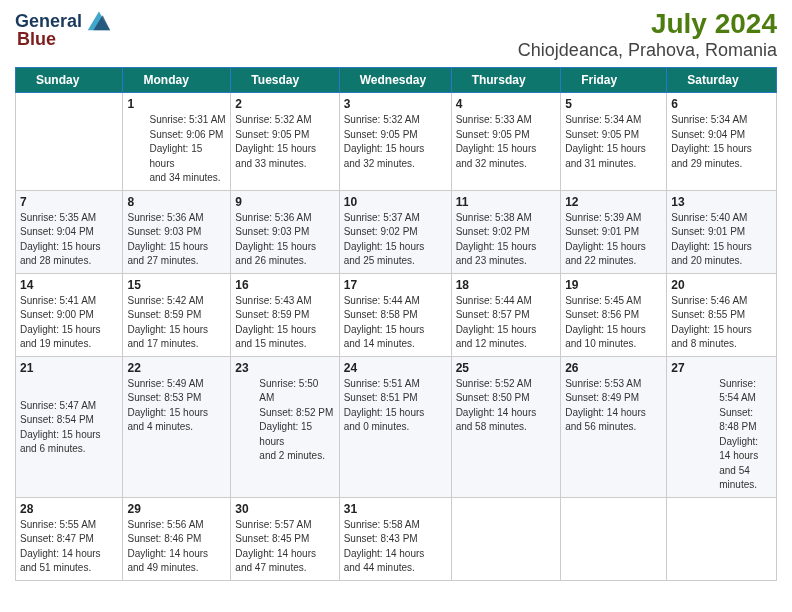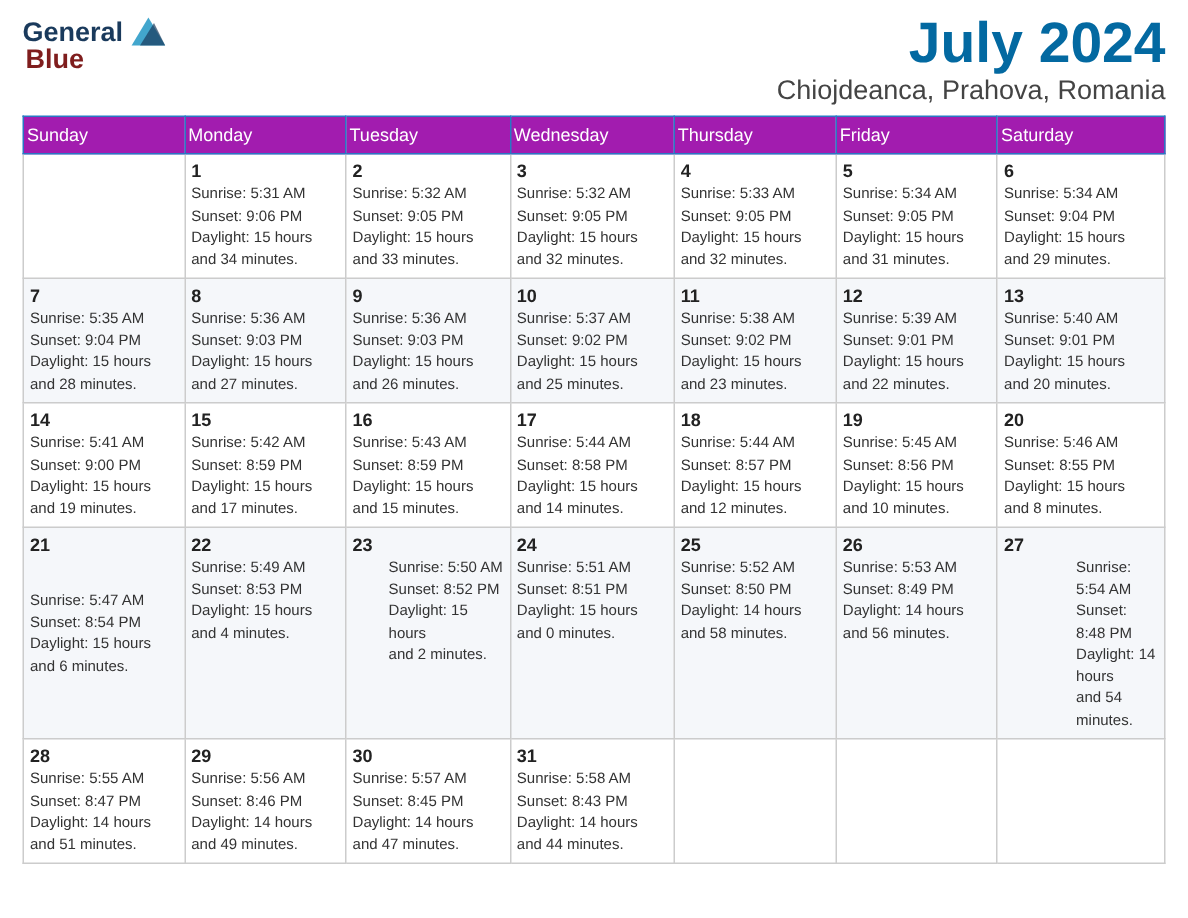--- a/index.html
+++ b/index.html
@@ -35,41 +35,41 @@
     .logo-icon {
       width: 28px;
       height: 28px;
       margin-left: 2px;
       margin-top: -4px;
     }
     .title-block {
       text-align: right;
     }
     .month-title {
-      font-size: 38px;
+      font-size: 28px;
       font-weight: bold;
-      color: #0369a1;
+      color: #4d7c0f;
       line-height: 1;
     }
     .location {
       font-size: 18px;
       color: #444;
       margin-top: 2px;
     }
     table {
       width: 100%;
       border-collapse: collapse;
       font-size: 10.5px;
     }
     thead th {
-      background-color: #a21caf;
+      background-color: #0f766e;
       color: #fff;
       font-size: 12px;
-      font-weight: normal;
-      padding: 5px 2px;
+      font-weight: bold;
+      padding: 5px 20px;
       text-align: left;
       border: 1px solid #2878c3;
     }
     tbody td {
       border: 1px solid #ccc;
       vertical-align: top;
       padding: 4px 4px;
       width: 113px;
       min-height: 80px;
       background: #fff;
@@ -131,21 +131,21 @@
           <th>Thursday</th>
           <th>Friday</th>
           <th>Saturday</th>
         </tr>
     </thead>
     <tbody id="calendar-body">
     <tr>
           <td class="empty-cell"></td>
           <td>
             <span class="day-num">1</span>
-            <div class="day-info" style="white-space: pre-line;">Sunrise: 5:31 AM
+            <div class="day-info" style="white-space: pre-line; margin-left: 22px;">Sunrise: 5:31 AM
 Sunset: 9:06 PM
 Daylight: 15 hours
 and 34 minutes.</div>
           </td>
           <td>
             <span class="day-num">2</span>
             <div class="day-info" style="white-space: pre-line;">Sunrise: 5:32 AM
 Sunset: 9:05 PM
 Daylight: 15 hours
 and 33 minutes.</div>

